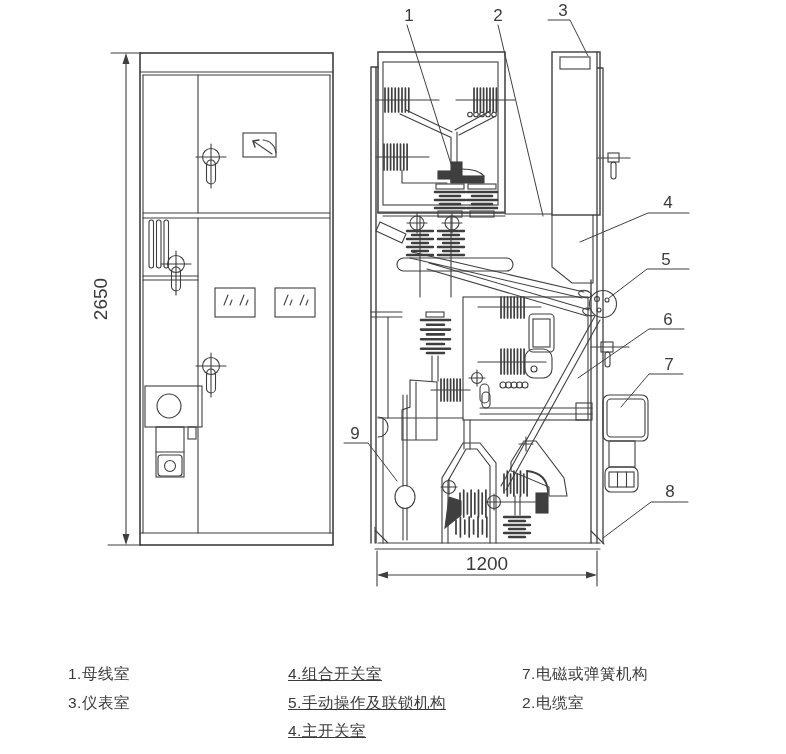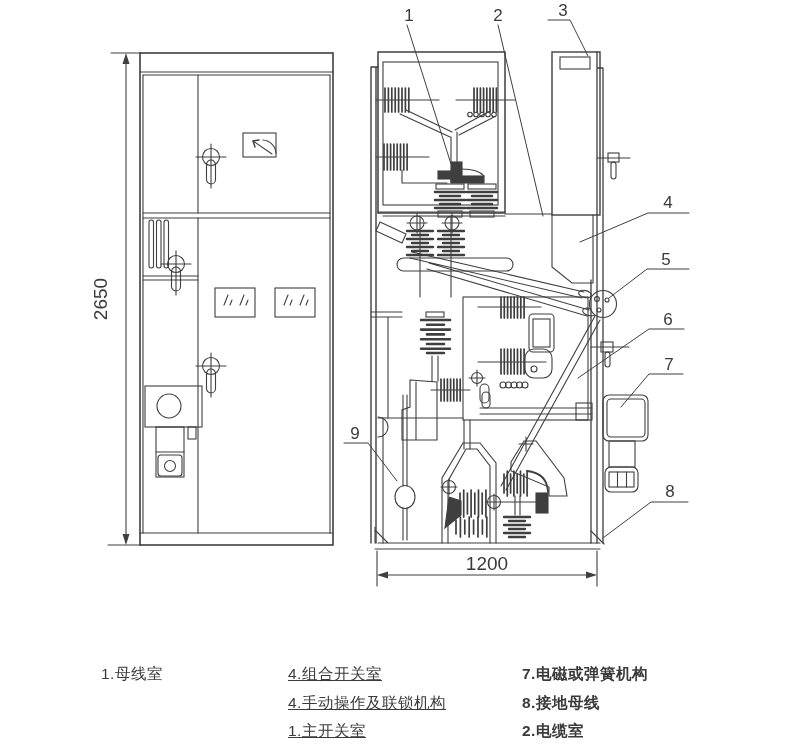--- a/index.html
+++ b/index.html
@@ -14,23 +14,23 @@
     fill:#3a3a3a;
   }
   .callout-num{font-size:17px;}
   .dim-label{font-size:19px;}
   .legend{
     position:absolute;top:660px;left:0;width:786px;height:94px;
     color:#3a3a3a;font-size:15.5px;letter-spacing:0.5px;
   }
   .legend-col{position:absolute;top:0;}
   .legend-col .legend-item{display:block;height:28.7px;line-height:28.7px;white-space:nowrap;}
-  #legend-col-1{left:68px;margin-left:33px;}
+  #legend-col-1{left:68px;}
   #legend-col-2{left:288px;text-decoration:underline;}
-  #legend-col-3{left:522px;font-weight:bold;}
+  #legend-col-3{left:522px;}
 </style>
 </head>
 <body>
 
 <svg id="drawing" width="786" height="754" viewBox="0 0 786 754" stroke="#3f3f3f" fill="none" stroke-width="1.1" stroke-linecap="round">
 
   <defs>
     <g id="keyhole">
       <line x1="-15" y1="0" x2="15" y2="0"></line>
       <line x1="0" y1="-13" x2="0" y2="31"></line>
@@ -307,24 +307,24 @@
     <g>
       <polyline points="344,443 368,443 397,481"></polyline>
       <text class="callout-num" x="355" y="439" text-anchor="middle" stroke="none">9</text>
     </g>
   </g>
 </svg>
 
 <div class="legend">
   <div class="legend-col" id="legend-col-1">
     <span class="legend-item">1.母线室</span>
+    <span class="legend-item">3.仪表室</span>
   </div>
   <div class="legend-col" id="legend-col-2">
     <span class="legend-item">4.组合开关室</span>
-    <span class="legend-item">4.手动操作及联锁机构</span>
-    <span class="legend-item">1.主开关室</span>
+    <span class="legend-item">5.手动操作及联锁机构</span>
+    <span class="legend-item">4.主开关室</span>
   </div>
   <div class="legend-col" id="legend-col-3">
     <span class="legend-item">7.电磁或弹簧机构</span>
-    <span class="legend-item">8.接地母线</span>
     <span class="legend-item">2.电缆室</span>
   </div>
 </div>
 
 </body></html>

